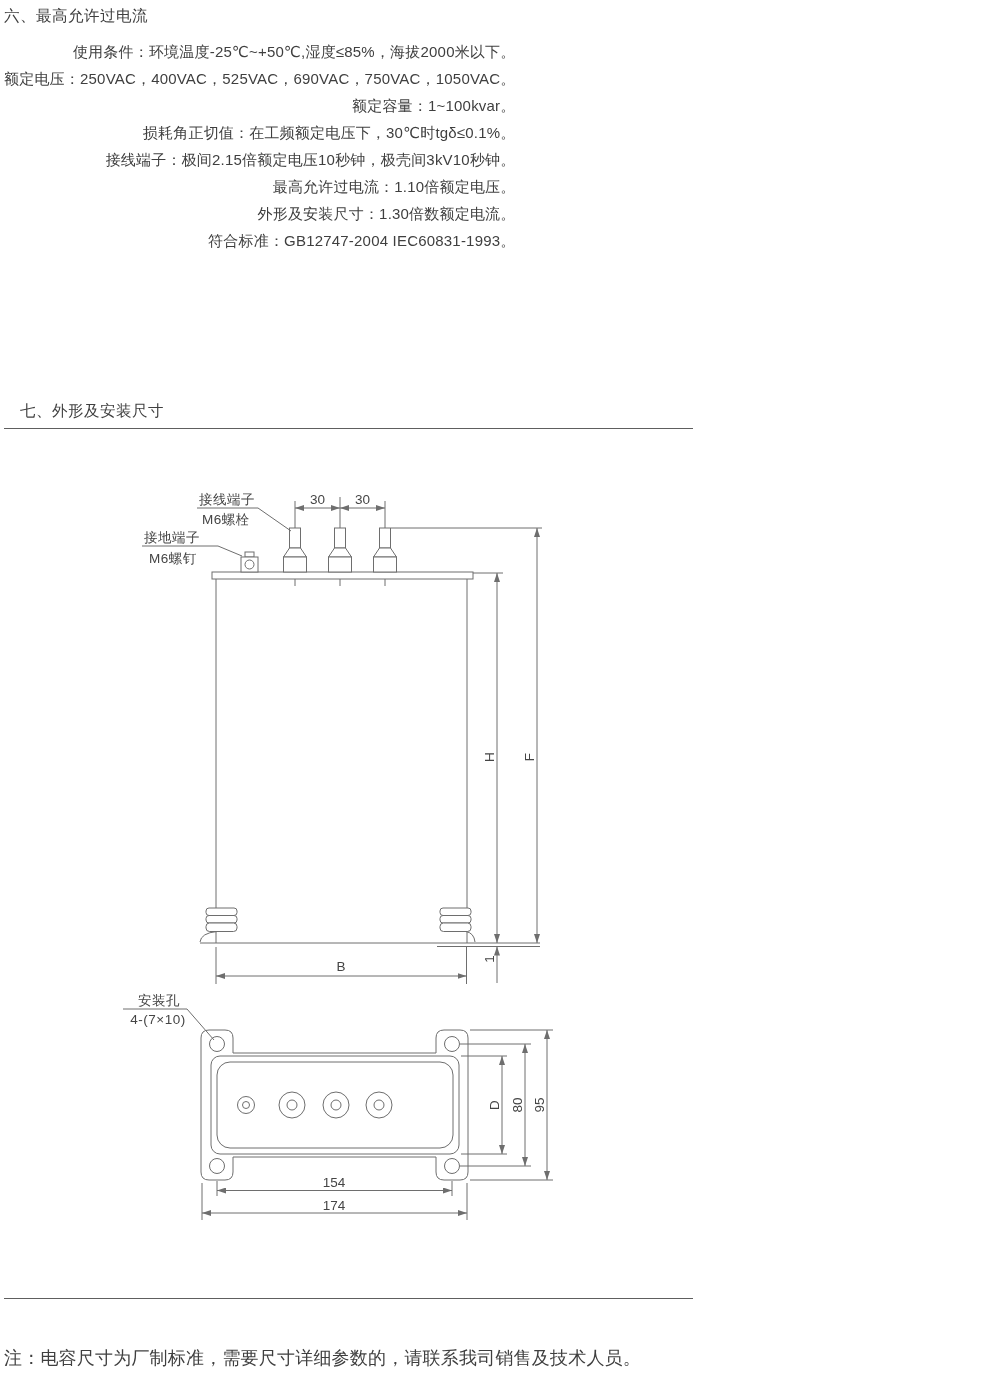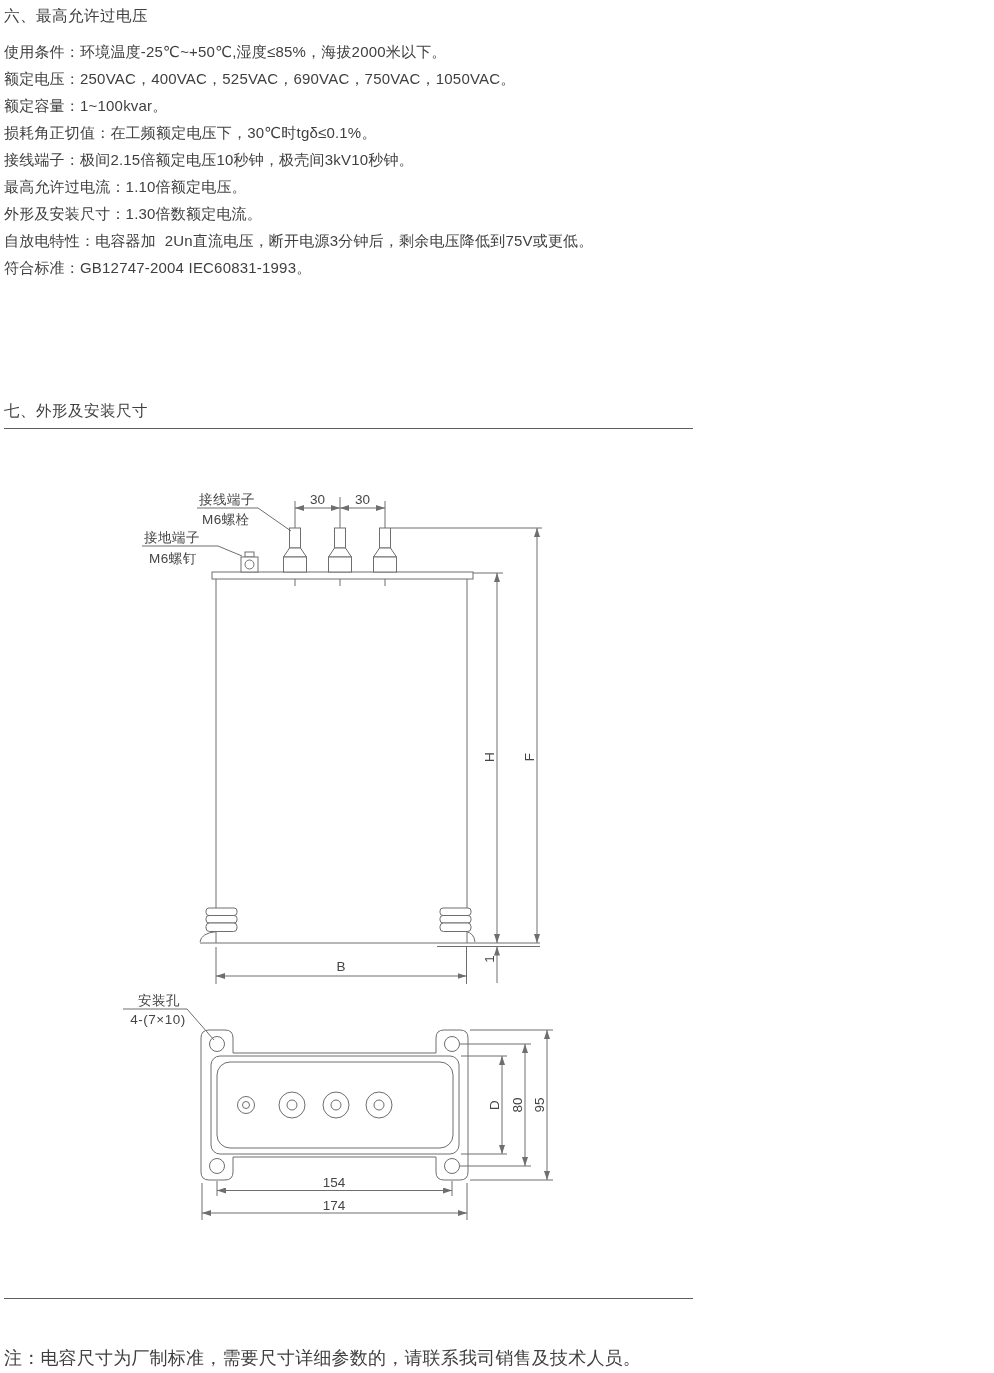--- a/index.html
+++ b/index.html
@@ -3,49 +3,48 @@
 <meta charset="utf-8">
 <style>
   html,body{margin:0;padding:0;background:#ffffff;}
   body{
     width:994px;height:1373px;position:relative;overflow:hidden;
     font-family:"Liberation Sans","DejaVu Sans",sans-serif;
     color:#3f3f3f;
   }
   .abs{position:absolute;}
   .sec-title{font-size:15.5px;line-height:20px;letter-spacing:0.5px;}
-  .specs{left:4px;top:38px;font-size:15px;}
+  .specs{left:4px;top:38px;font-size:15px;text-align:right;}
   .spec-line{height:27px;line-height:27px;white-space:pre-wrap;letter-spacing:0.2px;}
   .rule{left:4px;width:689px;height:1px;background:#5e5e5e;}
   .note{left:4px;top:1346px;font-size:18px;letter-spacing:0.2px;white-space:pre-wrap;}
   svg text{
     font-family:"Liberation Sans","DejaVu Sans",sans-serif;
     fill:#454545;
   }
   .dim-num{font-size:13.5px;}
   .lead-label{font-size:13.5px;letter-spacing:0.5px;}
 </style>
 </head>
 <body>
 
-<div class="abs sec-title" style="left:4px;top:6px;">六、最高允许过电压</div>
+<div class="abs sec-title" style="left:4px;top:6px;">六、最高允许过电流</div>
 
 <div class="abs specs">
   <div class="spec-line">使用条件：环境温度-25℃~+50℃,湿度≤85%，海拔2000米以下。</div>
   <div class="spec-line">额定电压：250VAC，400VAC，525VAC，690VAC，750VAC，1050VAC。</div>
   <div class="spec-line">额定容量：1~100kvar。</div>
   <div class="spec-line">损耗角正切值：在工频额定电压下，30℃时tgδ≤0.1%。</div>
   <div class="spec-line">接线端子：极间2.15倍额定电压10秒钟，极壳间3kV10秒钟。</div>
   <div class="spec-line">最高允许过电流：1.10倍额定电压。</div>
   <div class="spec-line">外形及安装尺寸：1.30倍数额定电流。</div>
-  <div class="spec-line">自放电特性：电容器加  2Un直流电压，断开电源3分钟后，剩余电压降低到75V或更低。</div>
   <div class="spec-line">符合标准：GB12747-2004 IEC60831-1993。</div>
 </div>
 
-<div class="abs sec-title" style="left:4px;top:401px;">七、外形及安装尺寸</div>
+<div class="abs sec-title" style="left:20px;top:401px;">七、外形及安装尺寸</div>
 <div class="abs rule" style="top:428px;"></div>
 
 <svg class="abs" style="left:0;top:480px;" width="700" height="760" viewBox="0 480 700 760">
   <defs>
     <marker id="arr" viewBox="0 0 9 6" refX="9" refY="3" markerWidth="9" markerHeight="6" markerUnits="userSpaceOnUse" orient="auto-start-reverse">
       <path d="M0,0 L9,3 L0,6 Z" fill="#6e6e6e"></path>
     </marker>
   </defs>
 
   <g stroke="#6e6e6e" stroke-width="1" fill="none">

